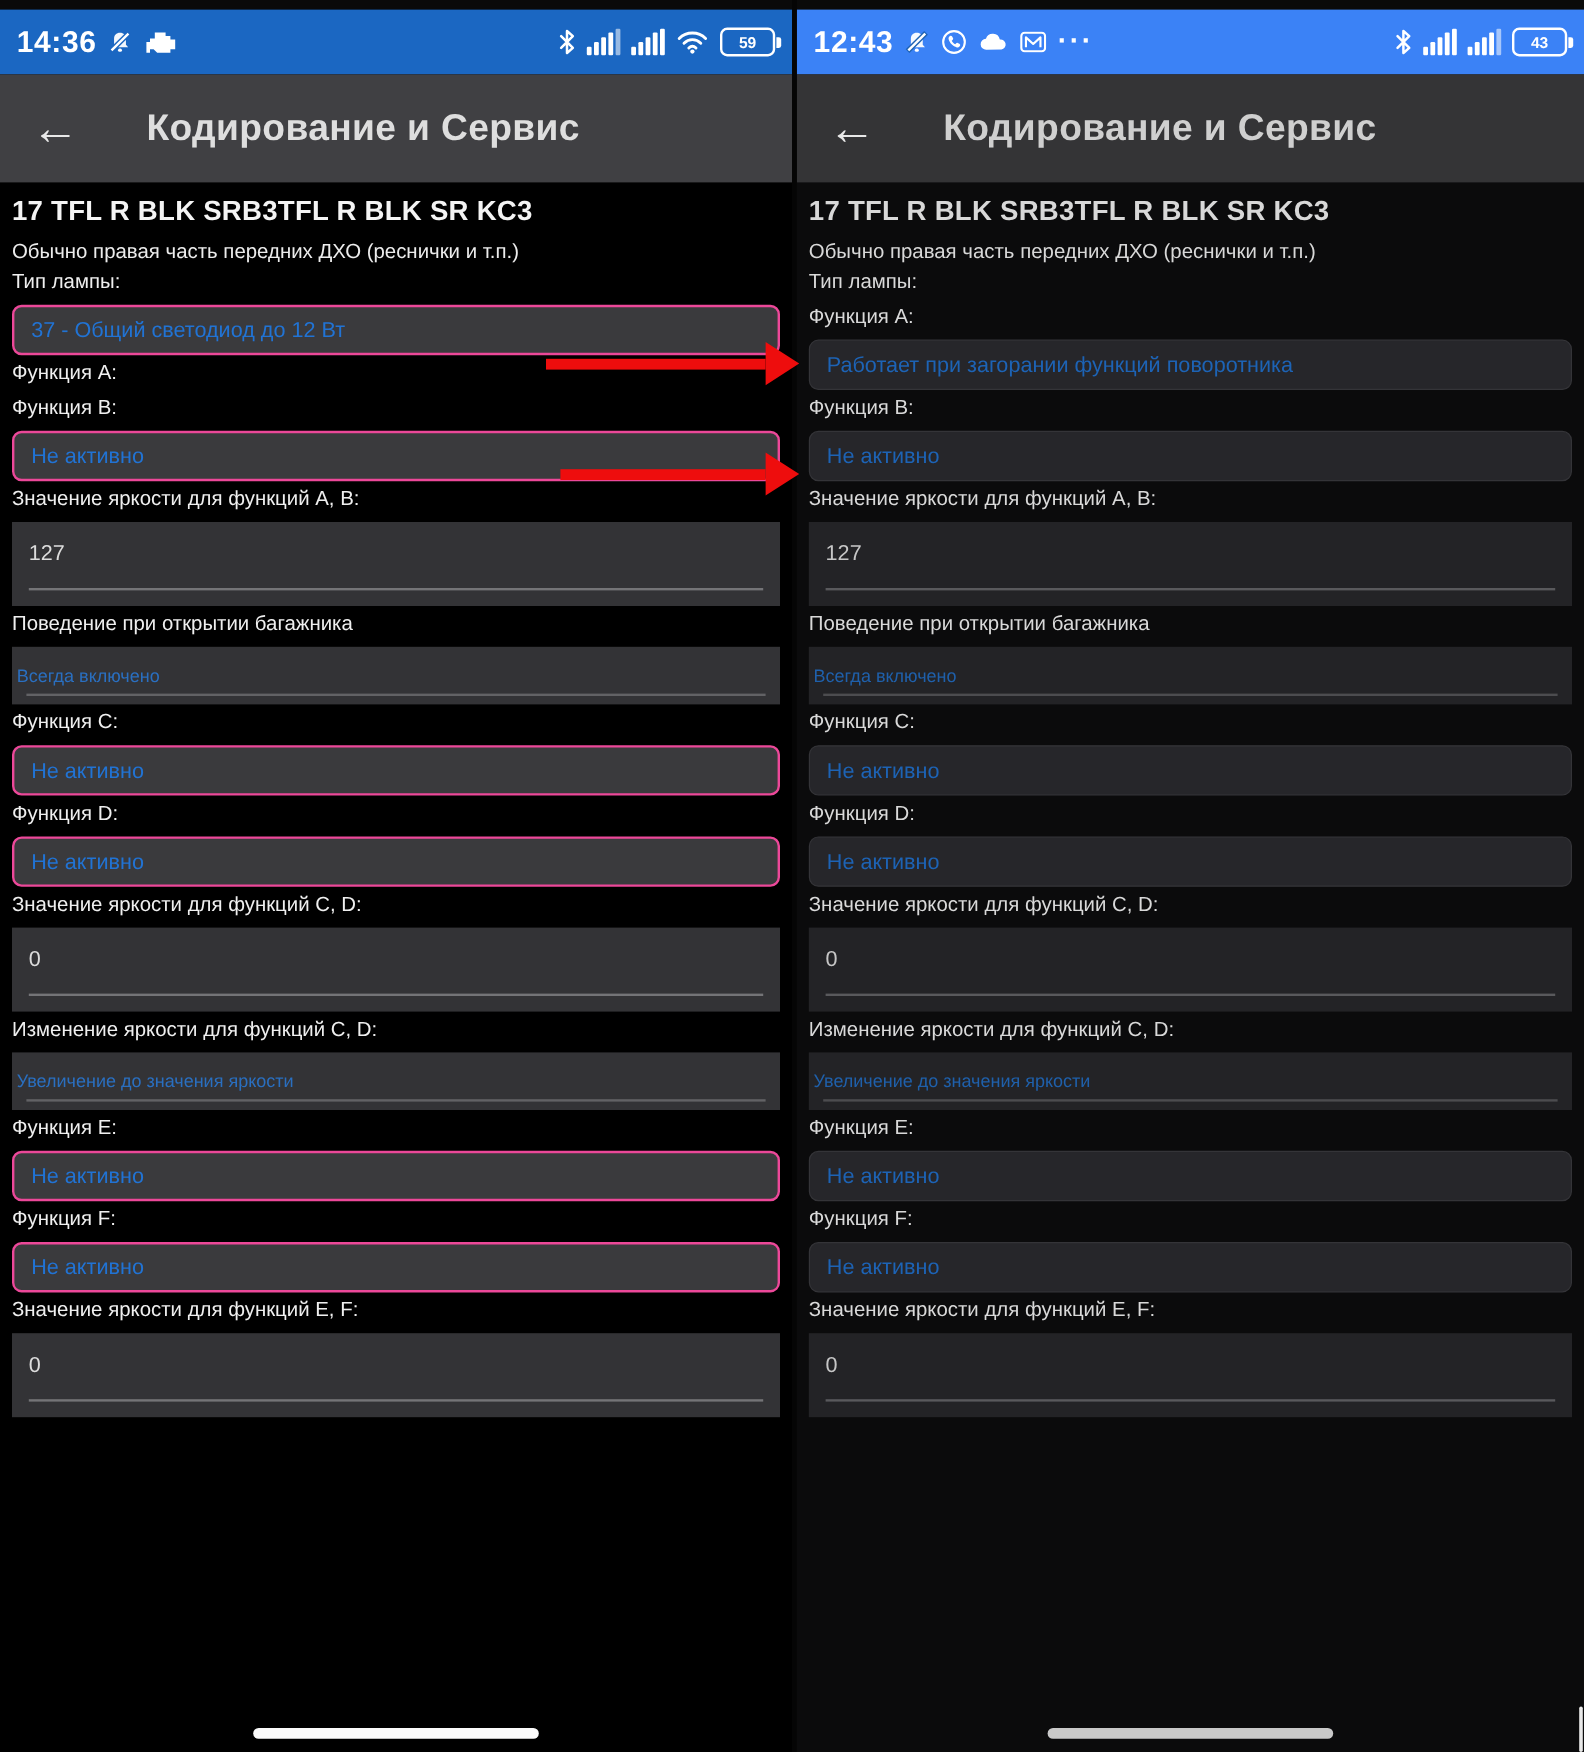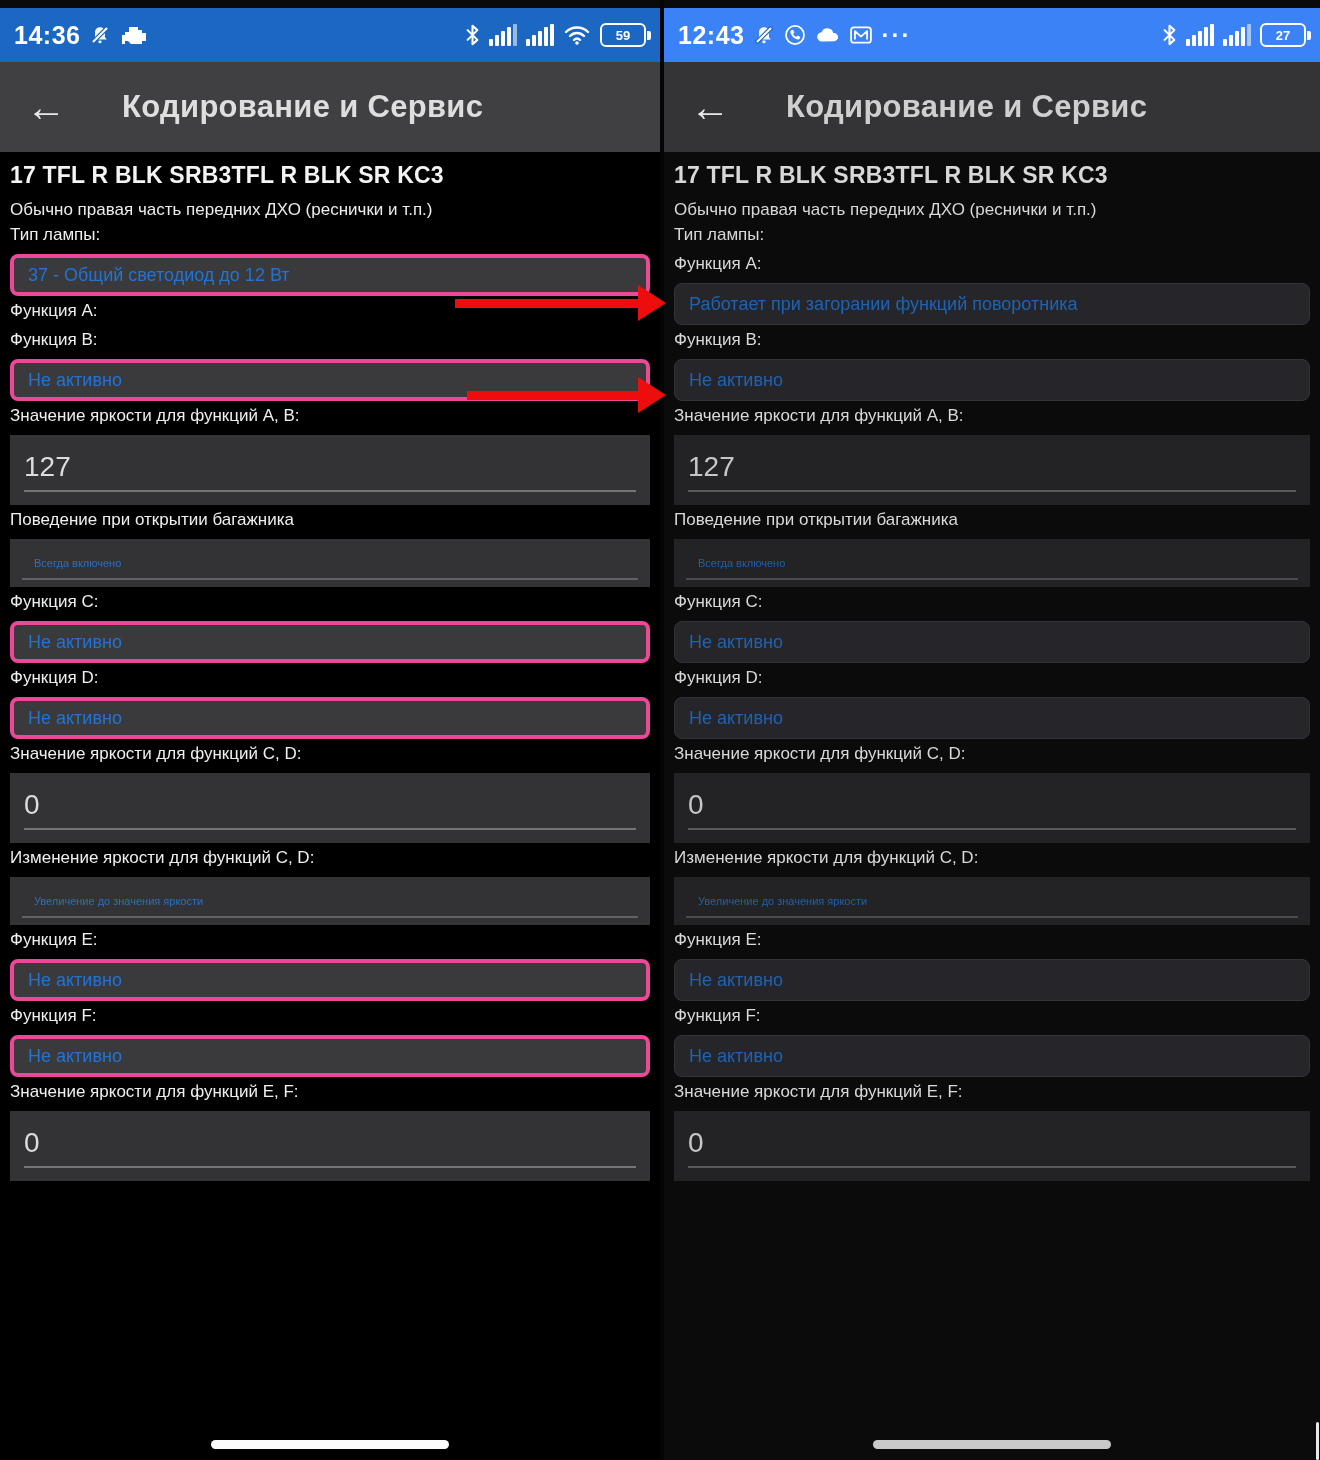--- a/index.html
+++ b/index.html
@@ -41,38 +41,38 @@
   .p-right .doc-title, .p-right .doc-subtitle { color:#d8d8d8; }
 
   .row { margin-top:5px; }
   .f-label { color:#efefef; font-size:17px; line-height:20px; margin-bottom:9px; }
   .p-right .f-label { color:#d9d9d9; }
 
   .field { width:100%; position:relative; display:flex; align-items:center; }
   .field .f-val { padding-left:14px; white-space:nowrap; overflow:hidden; }
 
   .select { height:42px; border-radius:8px; }
-  .p-left  .select { background:#3a3a3d; border:4px solid #ec4899;text-align:right; }
+  .p-left  .select { background:#3a3a3d; border:2px solid #ec4899;text-align:right; }
   .p-right .select { background:#26262a; border:1px solid #343438; }
   .select .f-val { color:#2173d4; font-size:18px; }
   .p-right .select .f-val { color:#1d63b5; }
 
   .numbox { height:70px; align-items:flex-start; }
   .p-left  .numbox { background:#333336; }
   .p-right .numbox { background:#232326; }
-  .numbox .f-val { color:#dcdcdc; font-size:28px; padding-top:16px; }
+  .numbox .f-val { color:#dcdcdc; font-size:18px; padding-top:16px; }
   .p-right .numbox .f-val { color:#c6c6c6; }
   .numbox::after { content:""; position:absolute; left:14px; right:14px; bottom:13px;
     height:2px; background:#747477; }
   .p-right .numbox::after { background:#59595c; }
 
   .spin-u { height:48px; }
   .p-left  .spin-u { background:#333336; }
   .p-right .spin-u { background:#232326; }
-  .spin-u .f-val { color:#2a6fc0; font-size:11px; padding-left:24px; }
+  .spin-u .f-val { color:#2a6fc0; font-size:15px; padding-left:4px; }
   .p-right .spin-u .f-val { color:#1f60ab; }
   .spin-u::after { content:""; position:absolute; left:12px; right:12px; bottom:7px;
     height:2px; background:#626265; }
   .p-right .spin-u::after { background:#4c4c4f; }
 
   .home-pill { position:absolute; bottom:11px; left:50%; transform:translateX(-50%);
     width:238px; height:9px; border-radius:5px; background:#fbfbfb; }
   .p-right .home-pill { background:#c9c9c9; }
   .scroll-thumb { position:absolute; right:1px; bottom:0; width:3px; height:38px;
     background:#e9e9e9; border-radius:2px; }
@@ -283,21 +283,21 @@
             <i style="height:22px"></i>
           </span>
         <span class="sig">
             <i style="height:7px"></i>
             <i style="height:11px"></i>
             <i style="height:15px"></i>
             <i style="height:19px"></i>
             <i style="height:22px;opacity:.55"></i>
           </span>
         <span class="battery">
-            <span>27</span>
+            <span>43</span>
           </span>
       </div>
     </div>
 
     <header class="appbar">
       <span class="back-arrow">←</span>
       <h1>Кодирование и Сервис</h1>
     </header>
 
     <main class="content">

